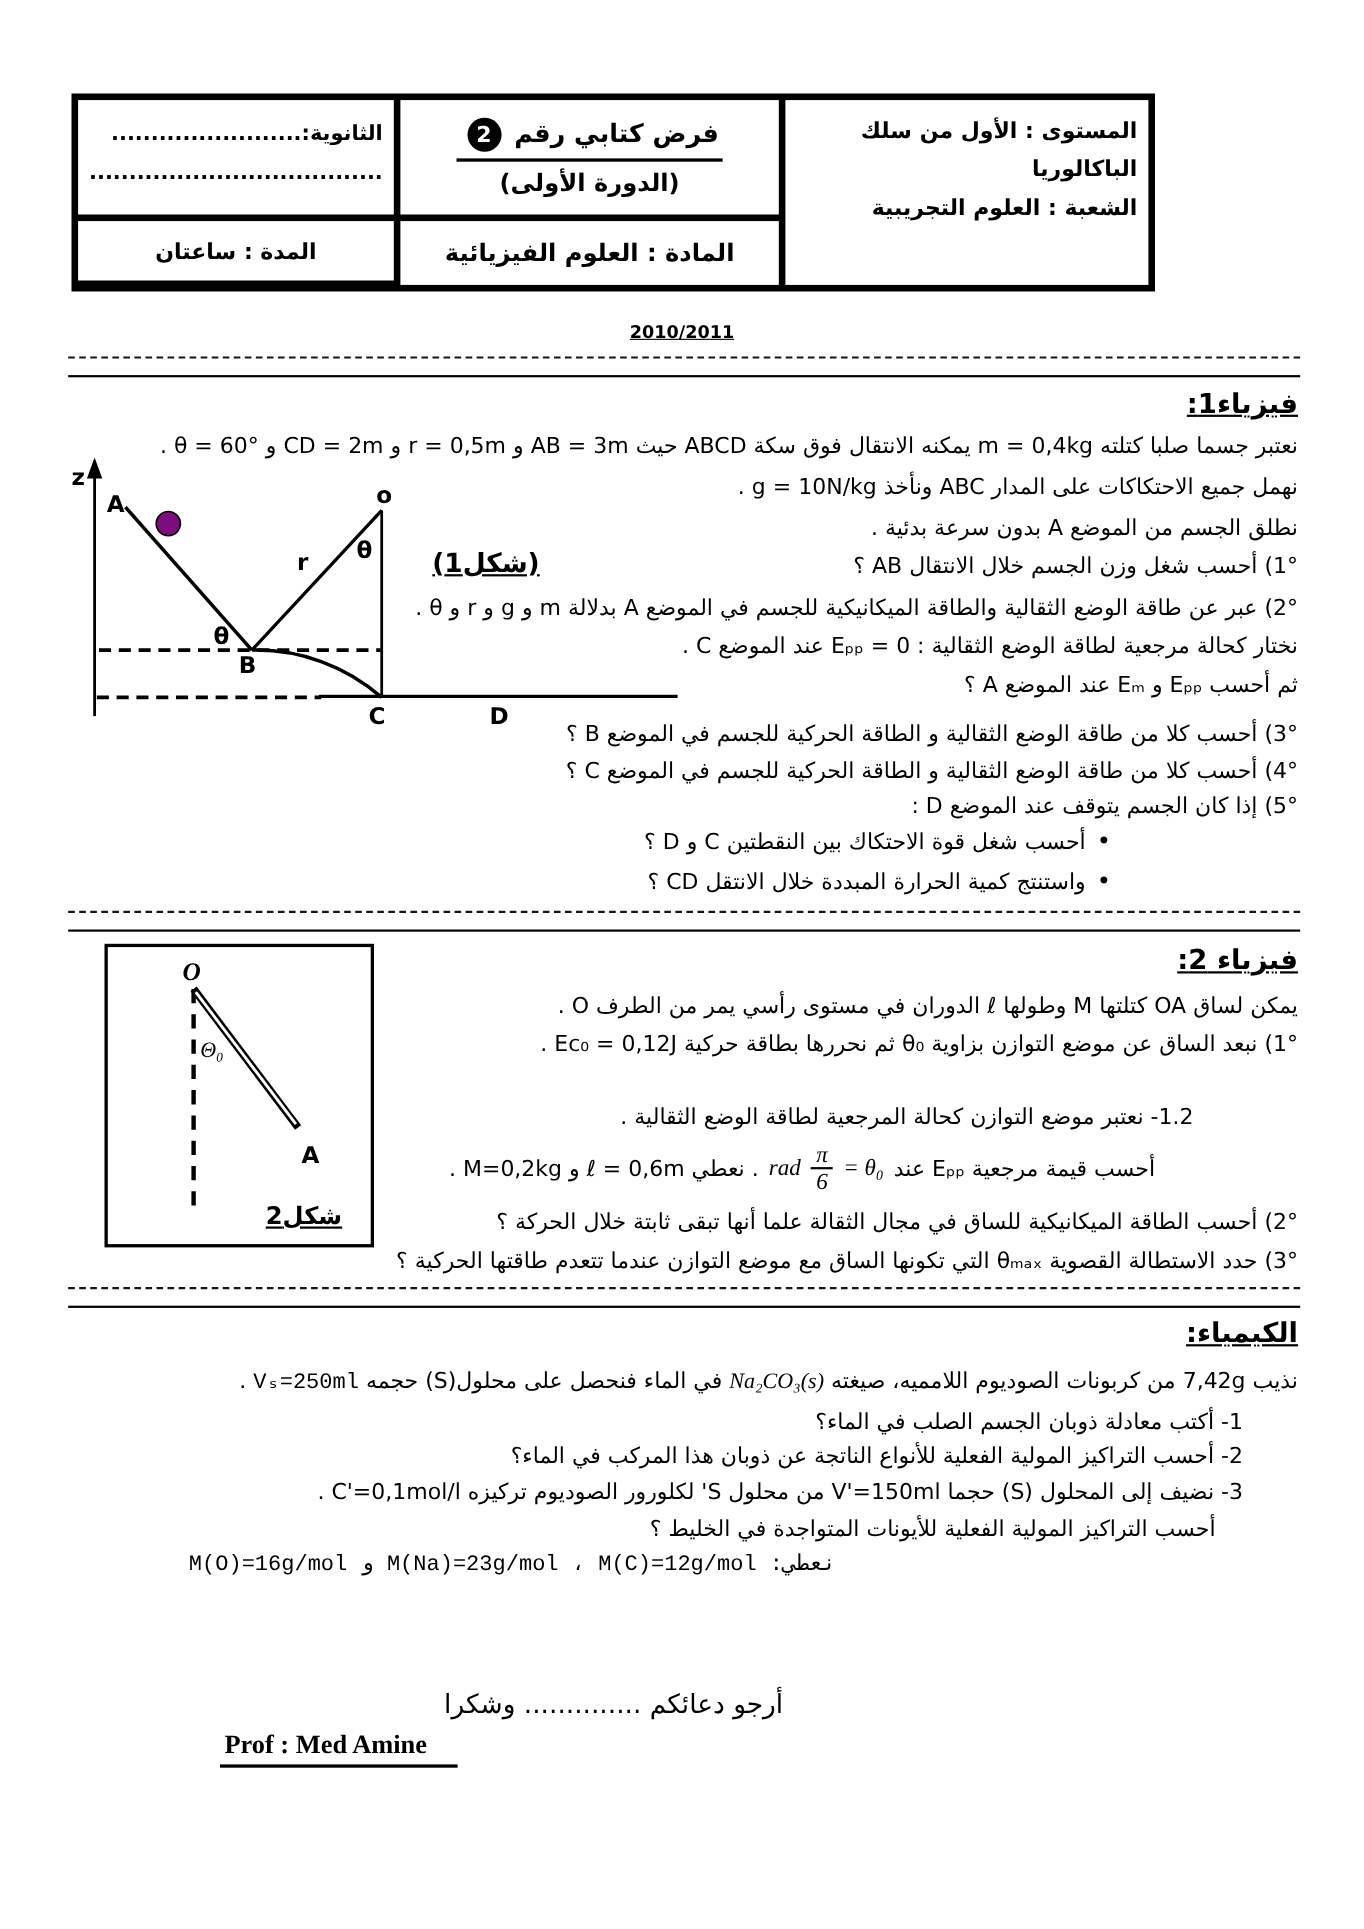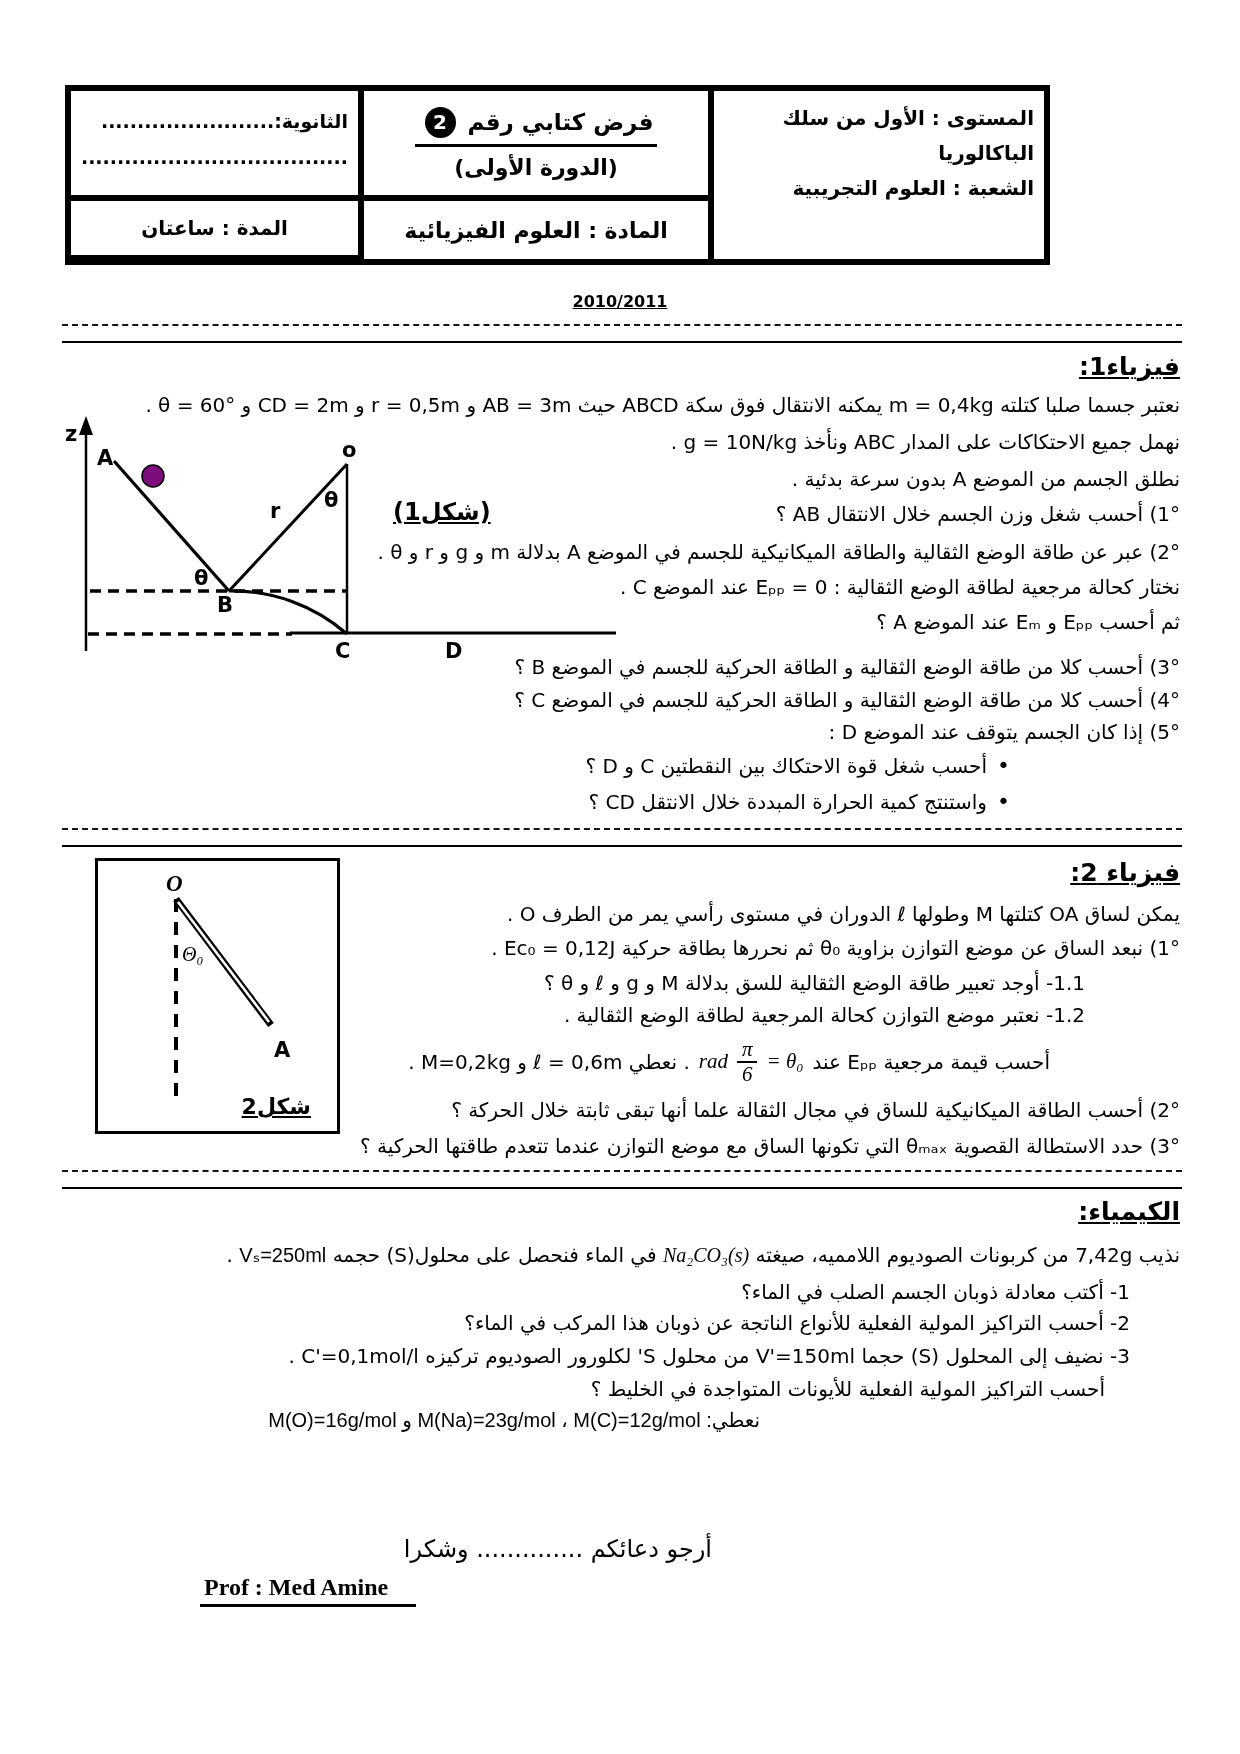--- a/index.html
+++ b/index.html
@@ -27,21 +27,21 @@
   .year{position:absolute;top:292px;left:0;width:1240px;text-align:center;font-weight:bold;
         font-size:16px;text-decoration:underline;direction:ltr;}
   .sep-d{position:absolute;left:62px;right:58px;border-top:2px dashed #151515;height:0;}
   .sep-s{position:absolute;left:62px;right:58px;border-top:2px solid #000;height:0;}
   .sec-h{position:absolute;right:60px;direction:rtl;font-weight:bold;font-size:25px;
          text-decoration:underline;white-space:nowrap;}
   .ln{position:absolute;right:60px;direction:rtl;text-align:right;font-size:20px;white-space:nowrap;}
   .blt{right:230px;}
   .blt .b{font-size:22px;margin-left:10px;}
   .in95{right:155px;} .chn{right:110px;} .chq{right:135px;} .chg{right:480px;}
-  .ser{font-family:Liberation Sans, sans-serif;}
+  .ser{font-family:Liberation Mono, monospace;}
   .sit{font-family:Liberation Serif, serif;font-style:italic;}
   
   .frac-line{position:absolute;right:190px;display:flex;direction:rtl;align-items:center;
              column-gap:9px;font-size:20px;}
   .frac{display:inline-flex;flex-direction:column;align-items:center;line-height:1.05;
         font-family:"Liberation Serif","DejaVu Serif",serif;font-style:italic;font-size:21px;}
   .frac .num{border-bottom:2px solid #000;padding:0 5px 1px;}
   .mth{font-family:"Liberation Serif","DejaVu Serif",serif;font-style:italic;font-size:21px;}
   
   .fig1{position:absolute;left:60px;top:413px;width:580px;height:258px;overflow:visible;}
@@ -131,21 +131,20 @@
   </svg>
   <div class="figcap1">(شكل1)</div>
 
   <div class="sep-d" style="top:828px"></div>
   <div class="sep-s" style="top:845px"></div>
 
   <div class="sec-h" style="top:858px">فيزياء 2:</div>
 
   <div class="ln" style="top:902px">يمكن لساق OA كتلتها M وطولها ℓ الدوران في مستوى رأسي يمر من الطرف O .</div>
   <div class="ln" style="top:936px">1°) نبعد الساق عن موضع التوازن بزاوية θ₀ ثم نحررها بطاقة حركية Ec₀ = 0,12J .</div>
-  <div class="ln in95" style="top:971px">1.1- أوجد تعبير طاقة الوضع الثقالية للسق بدلالة M و g و ℓ و θ ؟</div>
   <div class="ln in95" style="top:1003px">1.2- نعتبر موضع التوازن كحالة المرجعية لطاقة الوضع الثقالية .</div>
 
   <div class="frac-line" style="top:1038px">
     <span>أحسب قيمة مرجعية Eₚₚ عند</span>
     <span class="mth">θ₀ =</span>
     <span class="frac">
       <span class="num">π</span>
       <span class="den">6</span>
     </span>
     <span class="mth">rad</span>

